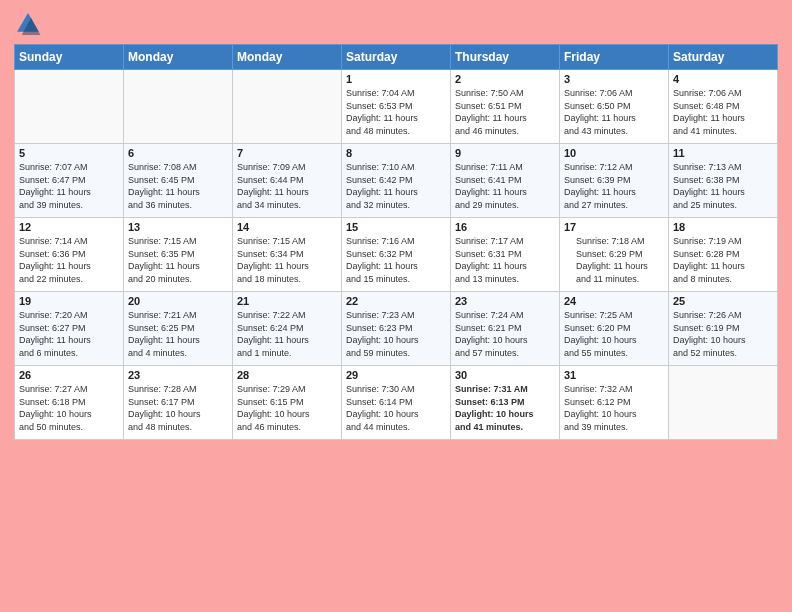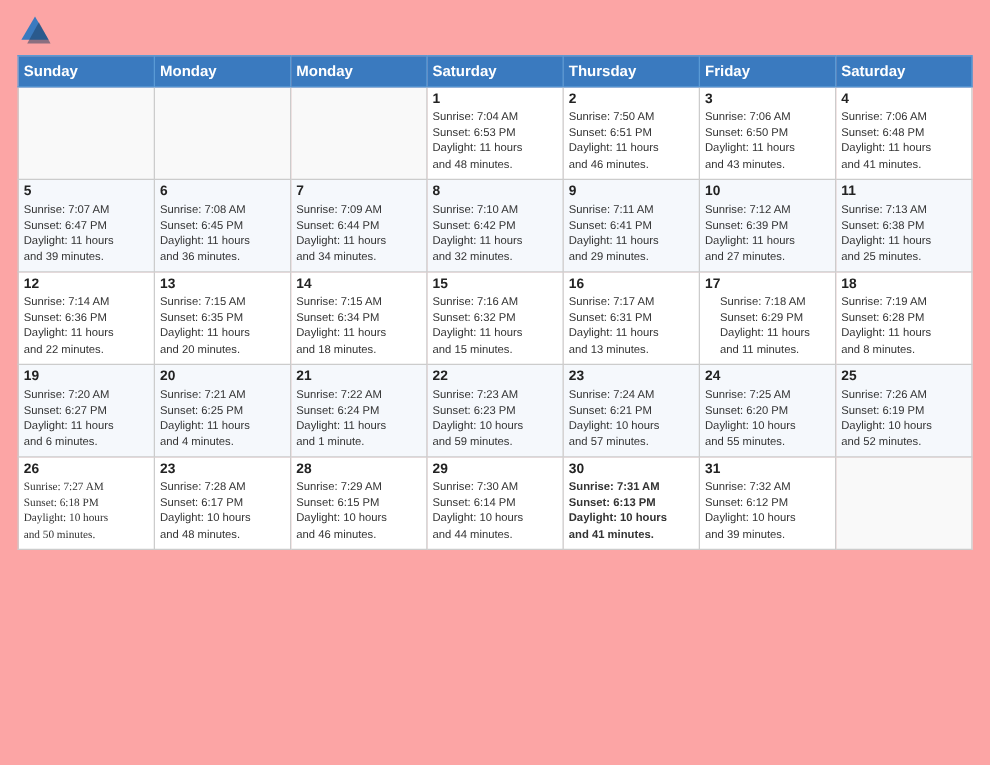--- a/index.html
+++ b/index.html
@@ -305,21 +305,21 @@
             <span class="day-number">25</span>
             <div class="day-info" style="white-space: pre-line;">Sunrise: 7:26 AM
 Sunset: 6:19 PM
 Daylight: 10 hours
 and 52 minutes.</div>
           </td>
         </tr>
         <tr>
           <td>
             <span class="day-number">26</span>
-            <div class="day-info" style="white-space: pre-line; font-family: Liberation Serif, serif;">Sunrise: 7:27 AM
+            <div class="day-info" style="white-space: pre-line;">Sunrise: 7:27 AM
 Sunset: 6:18 PM
 Daylight: 10 hours
 and 50 minutes.</div>
           </td>
           <td>
             <span class="day-number">23</span>
             <div class="day-info" style="white-space: pre-line;">Sunrise: 7:28 AM
 Sunset: 6:17 PM
 Daylight: 10 hours
 and 48 minutes.</div>

